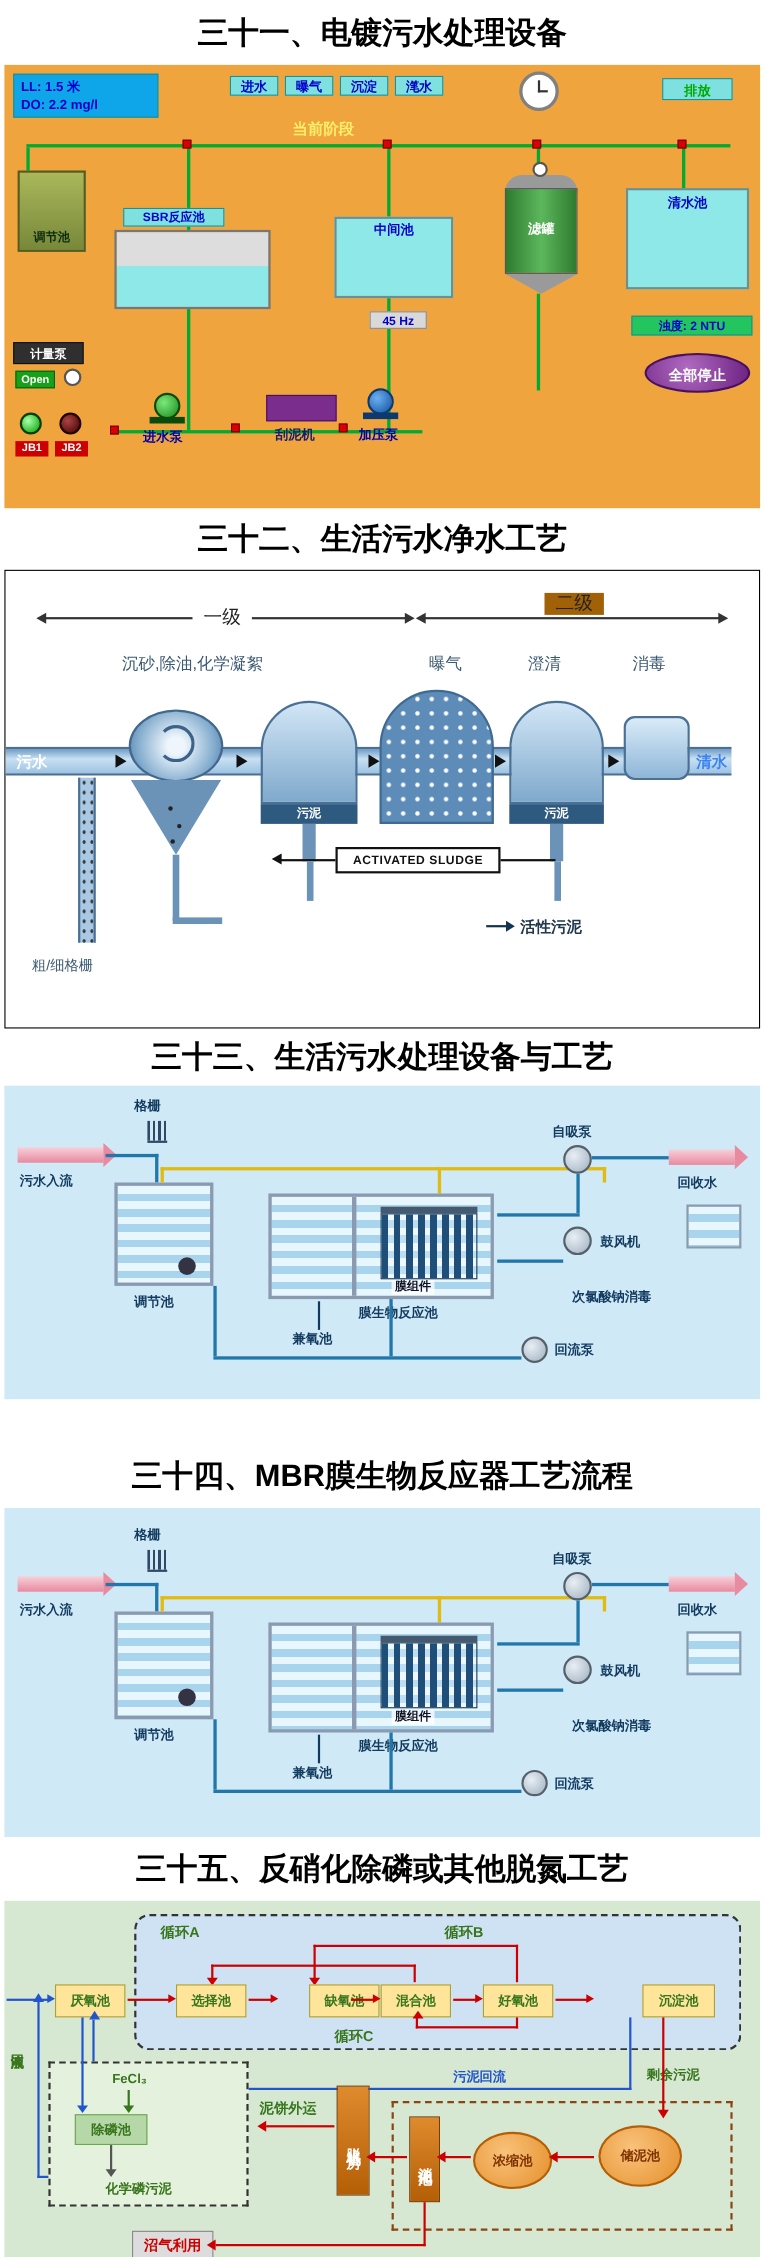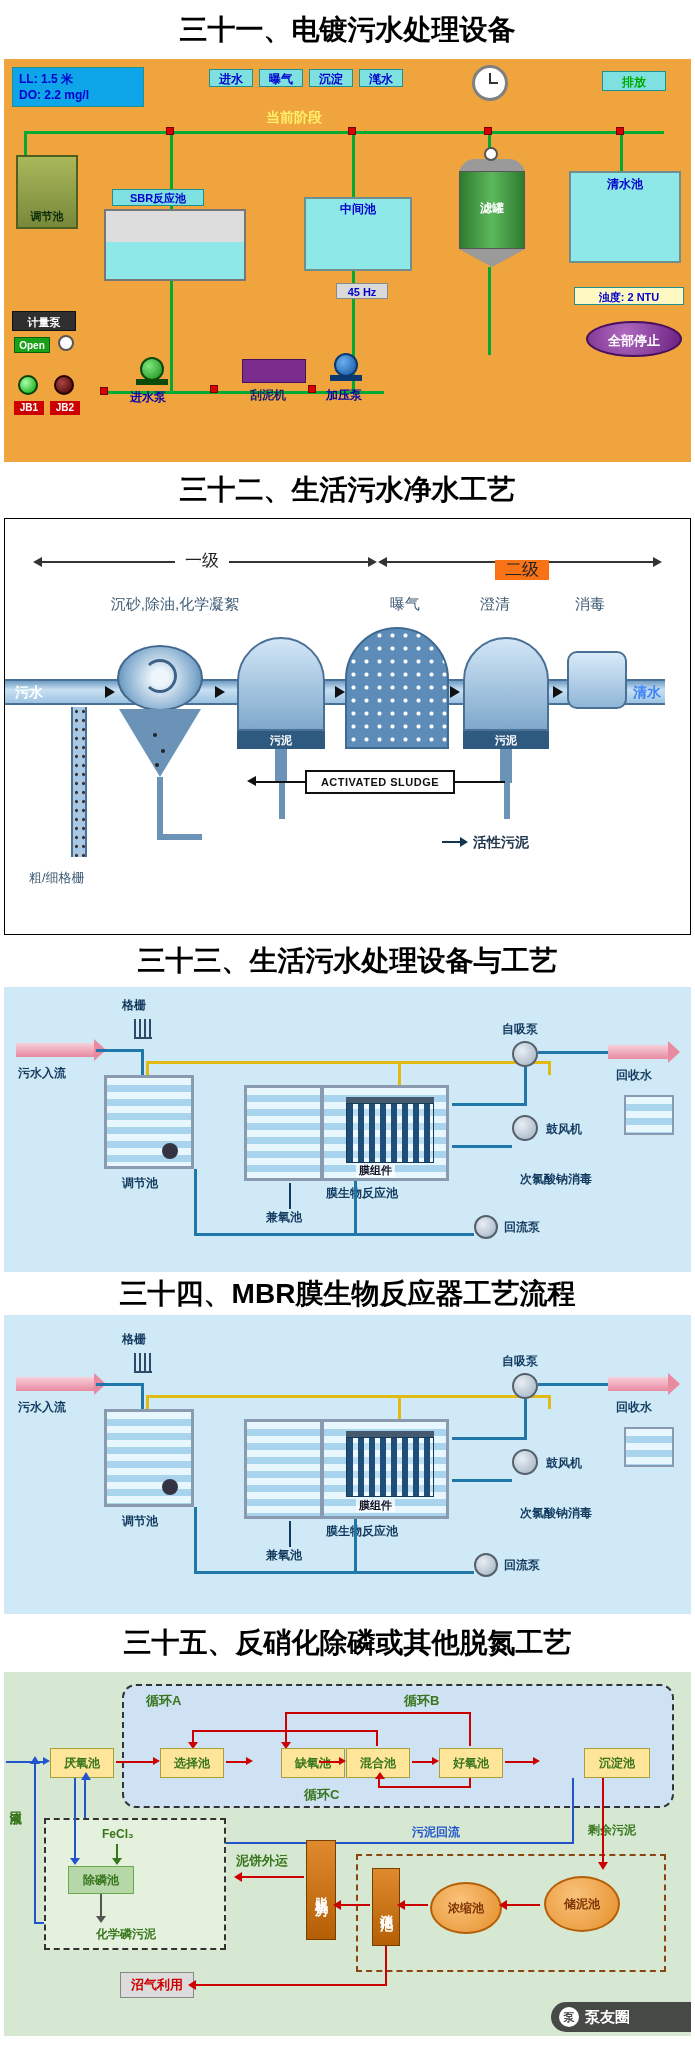--- a/index.html
+++ b/index.html
@@ -75,21 +75,21 @@
   <div class="abs" style="left:480px;top:88px;width:14px;height:14px;border-radius:50%;background:#fff;border:2px solid #555;"></div>
   <div class="abs" style="left:455px;top:112px;width:66px;height:78px;background:linear-gradient(90deg,#2f7a2f,#5cb85c,#2f7a2f);border:1px solid #555;">
     <div class="lbl" style="left:0;right:0;top:30px;text-align:center;color:#fff;font-size:12px;">滤罐</div>
   </div>
   <div class="tri" style="left:455px;top:190px;border-left:33px solid transparent;border-right:33px solid transparent;border-top:18px solid #9a9a9a;"></div>
   <div class="abs" style="left:565px;top:112px;width:112px;height:92px;background:#8FE8E8;border:2px solid #6f8f8f;">
     <div class="lbl" style="left:0;right:0;top:5px;text-align:center;color:#0000CC;font-size:12px;">清水池</div>
   </div>
 
   <div class="chip" style="left:332px;top:224px;width:52px;height:16px;line-height:16px;background:#d9d9d9;border:1px solid #8a8a8a;color:#0000CC;font-size:11px;">45 Hz</div>
-  <div class="chip" style="left:570px;top:228px;width:110px;height:18px;line-height:18px;background:#fef9c3;border:1px solid #1f8f8f;color:#0000CC;font-size:11px;">浊度:  2  NTU</div>
+  <div class="chip" style="left:570px;top:228px;width:110px;height:18px;line-height:18px;background:#22c55e;border:1px solid #1f8f8f;color:#0000CC;font-size:11px;">浊度:  2  NTU</div>
   <div class="chip" style="left:582px;top:262px;width:96px;height:36px;line-height:36px;border-radius:50%;background:radial-gradient(circle at 40% 35%,#b06ac0,#6a2080);border:2px solid #4a1060;color:#fff;font-size:13px;">全部停止</div>
 
   <div class="chip" style="left:8px;top:252px;width:64px;height:20px;line-height:20px;background:#2f2f2f;border:1px solid #111;color:#fff;font-size:11px;">计量泵</div>
   <div class="chip" style="left:10px;top:278px;width:36px;height:16px;line-height:16px;background:#18a018;border:1px solid #0a600a;color:#fff;font-size:10px;">Open</div>
   <div class="abs" style="left:54px;top:276px;width:16px;height:16px;border-radius:50%;background:#fff;border:2px solid #555;"></div>
   <div class="abs" style="left:14px;top:316px;width:20px;height:20px;border-radius:50%;background:radial-gradient(circle at 35% 35%,#aaffaa,#00a000);border:2px solid #064006;"></div>
   <div class="abs" style="left:50px;top:316px;width:20px;height:20px;border-radius:50%;background:radial-gradient(circle at 35% 35%,#aa4444,#440000);border:2px solid #200;"></div>
   <div class="chip" style="left:10px;top:342px;width:30px;height:14px;line-height:14px;background:#cc0000;color:#fff;font-size:10px;">JB1</div>
   <div class="chip" style="left:46px;top:342px;width:30px;height:14px;line-height:14px;background:#cc0000;color:#fff;font-size:10px;">JB2</div>
 
@@ -105,21 +105,21 @@
 
 <h1 class="sec-title" style="height:56px;">三十二、生活污水净水工艺</h1>
 <div class="diagram" style="height:417px;background:#fff;border:1px solid #000;">
   <div class="hl" style="left:35px;top:42px;width:330px;height:2px;background:#333;"></div>
   <div class="tri" style="left:28px;top:38px;border-top:5px solid transparent;border-bottom:5px solid transparent;border-right:9px solid #333;"></div>
   <div class="tri" style="left:363px;top:38px;border-top:5px solid transparent;border-bottom:5px solid transparent;border-left:9px solid #333;"></div>
   <div class="lbl" style="left:170px;top:32px;height:20px;line-height:20px;background:#fff;padding:0 10px;color:#222;font-size:17px;font-weight:normal;">一级</div>
   <div class="hl" style="left:380px;top:42px;width:270px;height:2px;background:#333;"></div>
   <div class="tri" style="left:373px;top:38px;border-top:5px solid transparent;border-bottom:5px solid transparent;border-right:9px solid #333;"></div>
   <div class="tri" style="left:648px;top:38px;border-top:5px solid transparent;border-bottom:5px solid transparent;border-left:9px solid #333;"></div>
-  <div class="lbl" style="left:490px;top:41px;height:20px;line-height:20px;background:#f97316;padding:0 10px;color:#222;font-size:17px;font-weight:normal;">二级</div>
+  <div class="lbl" style="left:490px;top:20px;height:20px;line-height:20px;background:#a16207;padding:0 10px;color:#222;font-size:17px;font-weight:normal;">二级</div>
 
   <div class="lbl" style="left:55px;top:76px;width:230px;text-align:center;color:#3d5a73;font-size:15px;font-weight:normal;">沉砂,除油,化学凝絮</div>
   <div class="lbl" style="left:365px;top:76px;width:70px;text-align:center;color:#3d5a73;font-size:15px;font-weight:normal;">曝气</div>
   <div class="lbl" style="left:455px;top:76px;width:70px;text-align:center;color:#3d5a73;font-size:15px;font-weight:normal;">澄清</div>
   <div class="lbl" style="left:550px;top:76px;width:70px;text-align:center;color:#3d5a73;font-size:15px;font-weight:normal;">消毒</div>
 
   <div class="abs" style="left:0;top:160px;width:660px;height:26px;background:linear-gradient(180deg,#6f9cc4,#c8e0f2 40%,#9cc3e2);border-top:2px solid #4a7096;border-bottom:2px solid #4a7096;"></div>
   <div class="lbl" style="left:10px;top:165px;color:#fff;font-size:14px;">污水</div>
   <div class="tri" style="left:100px;top:167px;border-top:6px solid transparent;border-bottom:6px solid transparent;border-left:10px solid #111;"></div>
   <div class="tri" style="left:210px;top:167px;border-top:6px solid transparent;border-bottom:6px solid transparent;border-left:10px solid #111;"></div>
@@ -200,21 +200,21 @@
   <div class="hl" style="left:448px;top:158px;width:60px;background:#2277aa;"></div>
   <div class="lbl" style="left:516px;top:186px;color:#123a5e;font-size:12px;">次氯酸钠消毒</div>
 
   <div class="pump" style="left:470px;top:228px;width:24px;height:24px;"></div>
   <div class="lbl" style="left:500px;top:234px;color:#123a5e;font-size:12px;">回流泵</div>
   <div class="hl" style="left:190px;top:246px;width:280px;background:#2277aa;"></div>
   <div class="vl" style="left:190px;top:182px;height:64px;background:#2277aa;"></div>
   <div class="vl" style="left:350px;top:194px;height:52px;background:#2277aa;"></div>
 </div>
 
-<h1 class="sec-title" style="height:43px;">三十四、MBR膜生物反应器工艺流程</h1>
+<h1 class="sec-title" style="height:59px;margin-top:40px;">三十四、MBR膜生物反应器工艺流程</h1>
 <div class="diagram" style="height:299px;background:#CFE9F7;">
   <div class="lbl" style="left:118px;top:18px;color:#123a5e;font-size:12px;">格栅</div>
   <div class="abs" style="left:130px;top:38px;width:18px;height:20px;background:repeating-linear-gradient(90deg,#2e4a66 0 2px,transparent 2px 5px);border-bottom:2px solid #2e4a66;"></div>
   <div class="parrow" style="left:12px;top:62px;width:78px;"></div>
   <div class="lbl" style="left:14px;top:86px;color:#123a5e;font-size:12px;">污水入流</div>
   <div class="hl" style="left:92px;top:68px;width:48px;background:#2277aa;"></div>
   <div class="vl" style="left:137px;top:68px;height:26px;background:#2277aa;"></div>
 
   <div class="wtank" style="left:100px;top:94px;width:90px;height:98px;"></div>
   <div class="abs" style="left:158px;top:164px;width:16px;height:16px;border-radius:50%;background:#334;"></div>

